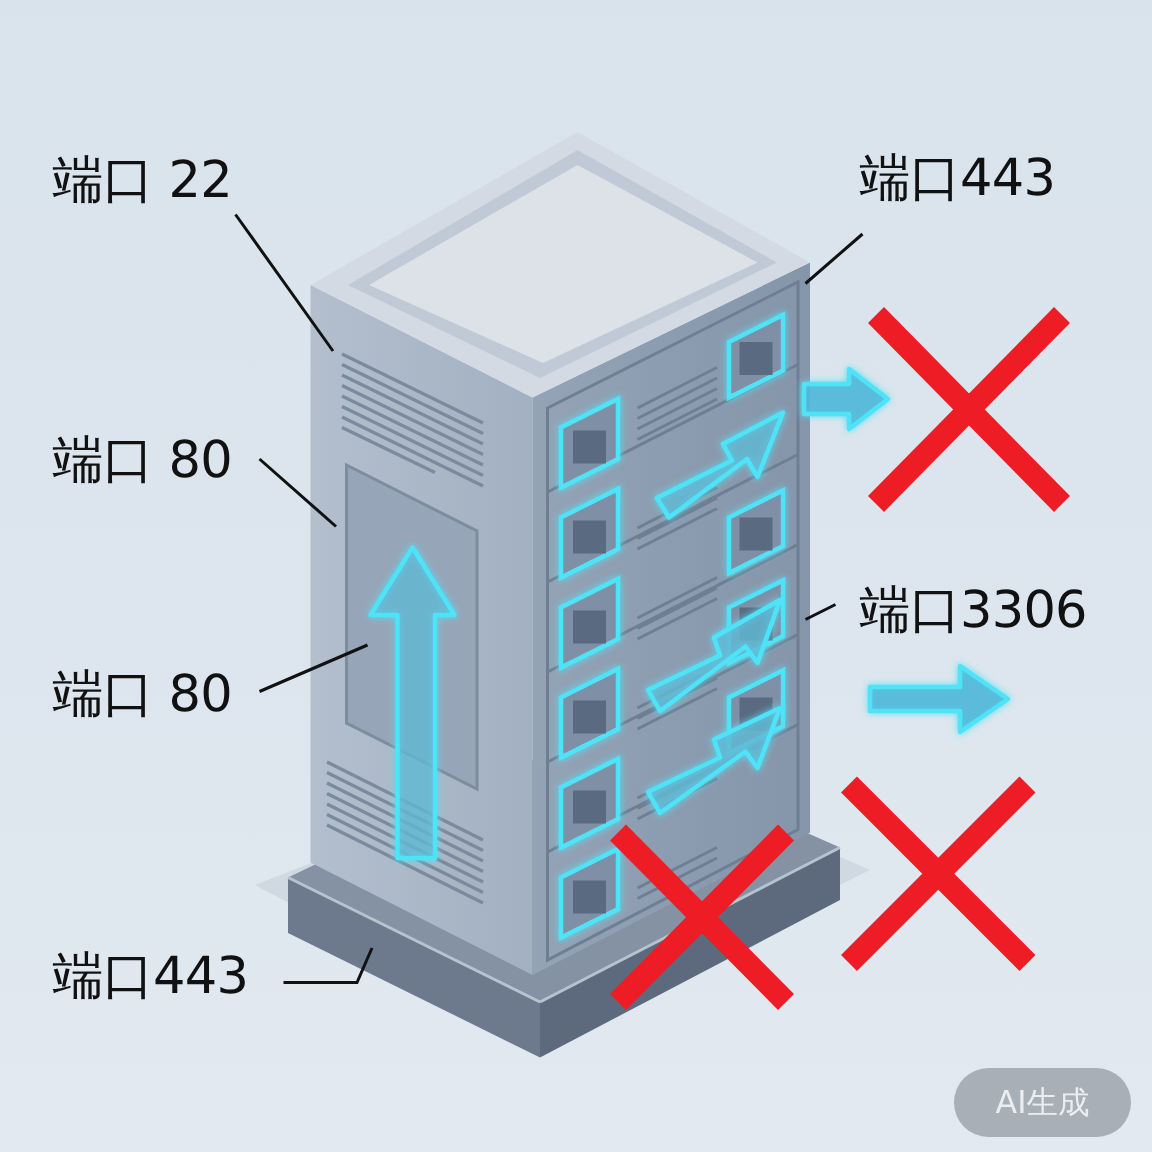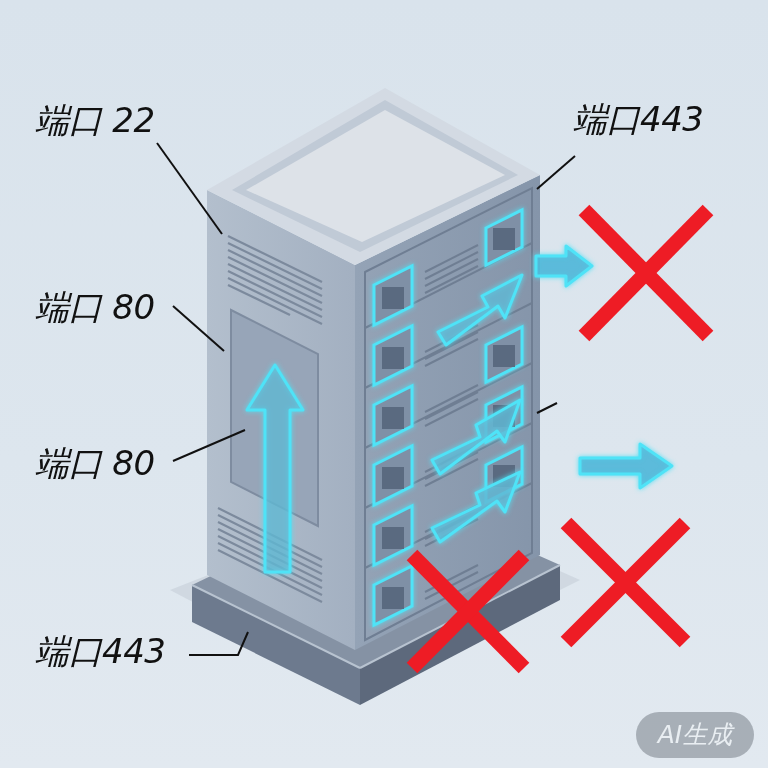--- a/index.html
+++ b/index.html
@@ -1,19 +1,19 @@
 <!DOCTYPE html>
 <html><head>
 <meta charset="utf-8">
 <style>
   html,body{margin:0;padding:0;}
   body{width:768px;height:768px;overflow:hidden;background:linear-gradient(180deg,#d9e3ec 0%,#dde6ee 60%,#e2e9f0 100%);font-family:"DejaVu Sans","Liberation Sans",sans-serif;position:relative;}
-  .stage{position:absolute;left:0;top:0;width:747px;height:768px;font-style:italic;}
+  .stage{position:absolute;left:0;top:0;width:747px;height:768px;}
   .label{position:absolute;font-family:"DejaVu Sans","Liberation Sans",sans-serif;font-size:34px;color:#111;letter-spacing:-0.5px;white-space:nowrap;line-height:1;}
-  .badge{position:absolute;left:636px;top:712px;width:118px;height:46px;border-radius:23px;background:rgba(120,128,136,0.55);color:#e9eef2;font-size:25px;line-height:46px;text-align:center;font-family:"DejaVu Sans","Liberation Sans",sans-serif;}
+  .badge{position:absolute;left:636px;top:712px;width:118px;height:46px;border-radius:23px;background:rgba(120,128,136,0.55);color:#e9eef2;font-size:21px;line-height:46px;text-align:center;font-family:"DejaVu Sans","Liberation Sans",sans-serif;}
   svg{position:absolute;left:0;top:0;}
 </style>
 </head>
 <body>
 
 <div class="stage">
 
 <svg width="768" height="768" viewBox="0 0 768 768">
   <defs>
     <filter id="glow" x="-50%" y="-50%" width="200%" height="200%">
@@ -161,18 +161,19 @@
     <line x1="173" y1="461" x2="245" y2="430"></line>
     <polyline points="189,655 238,655 248,632"></polyline>
     <line x1="575" y1="156" x2="537" y2="189"></line>
     <line x1="557" y1="403" x2="537" y2="413"></line>
   </g>
 </svg>
 
 <div class="label" style="left:35px;top:103px;">端口 22</div>
 <div class="label" style="left:573px;top:102px;">端口443</div>
 <div class="label" style="left:35px;top:290px;">端口 80</div>
+<div class="label" style="left:573px;top:390px;">端口3306</div>
 <div class="label" style="left:35px;top:446px;">端口 80</div>
 <div class="label" style="left:35px;top:634px;">端口443</div>
 
 <div class="badge">AI生成</div>
 
 </div>
 
 </body></html>

